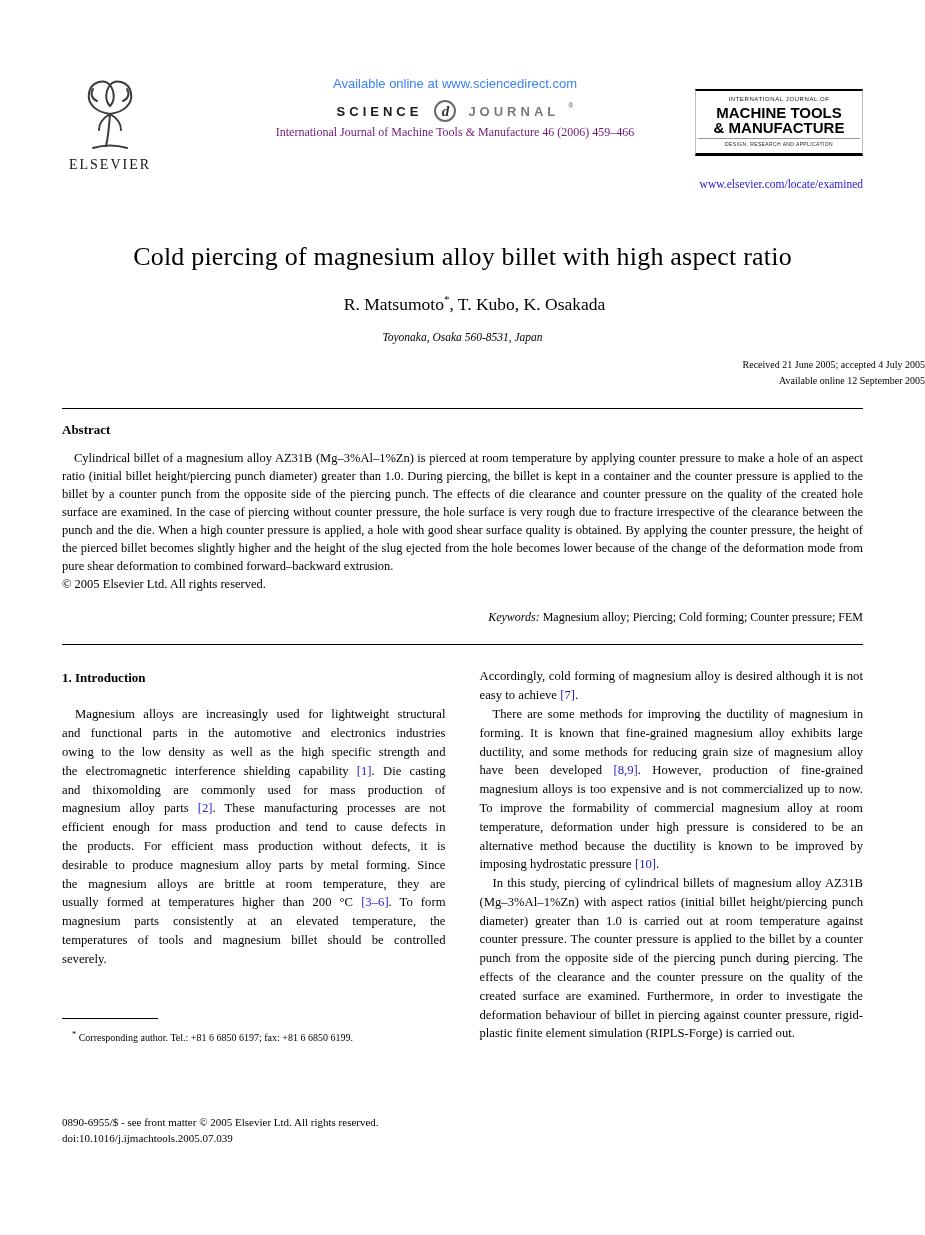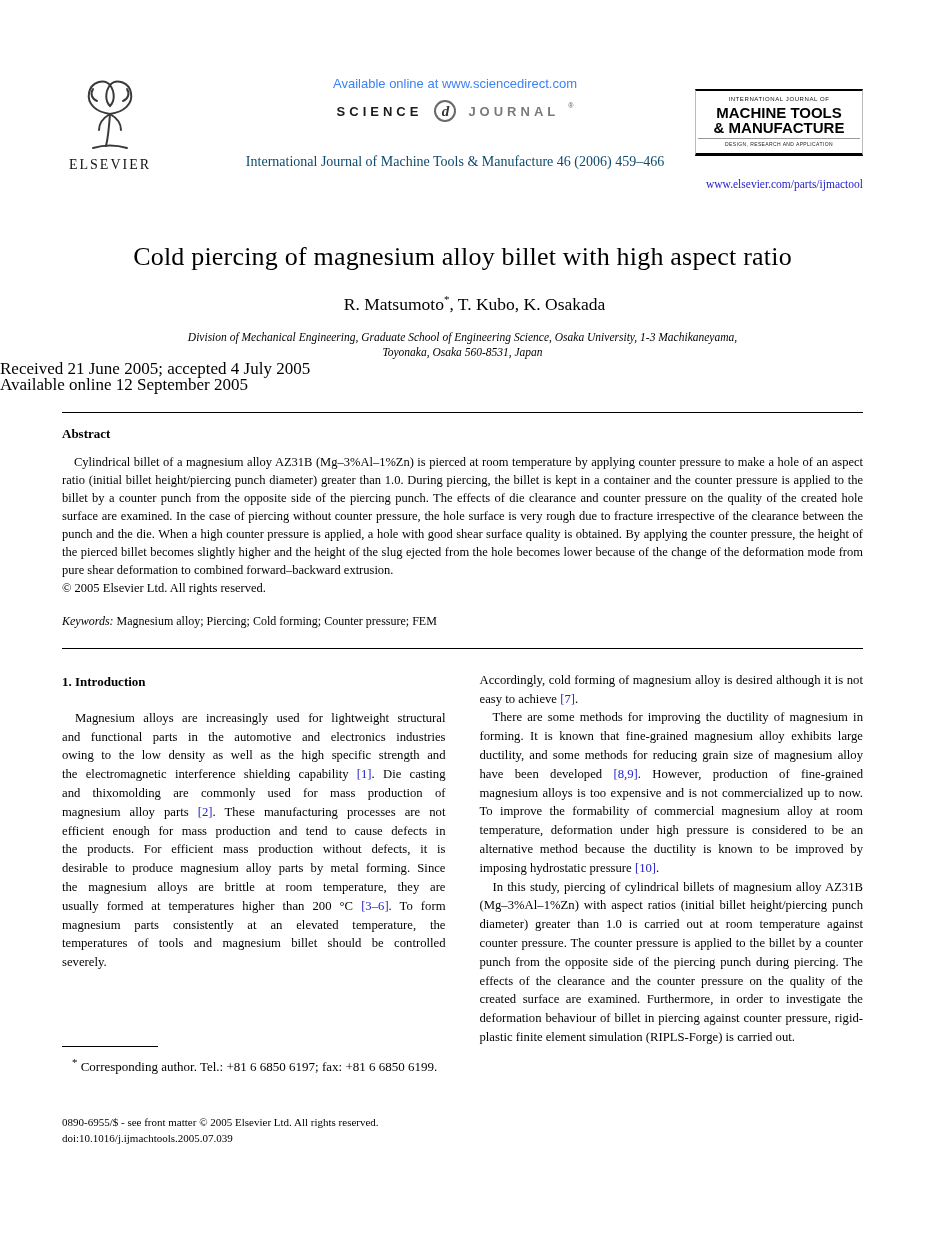--- a/index.html
+++ b/index.html
@@ -25,61 +25,61 @@
   .sd { margin-top: 9px; display: flex; align-items: center; justify-content: center; gap: 12px; }
   .sd-science { font-family: "Liberation Sans", sans-serif; font-weight: bold; font-size: 13px; letter-spacing: 4px; color: #1a1a1a; }
   .sd-circle {
     width: 22px; height: 22px; border-radius: 50%;
     border: 2px solid #6a6a6a; background: #fff;
     display: flex; align-items: center; justify-content: center;
     font-style: italic; font-weight: bold; font-size: 15px; color: #333;
   }
   .sd-direct { font-family: "Liberation Sans", sans-serif; font-weight: bold; font-size: 13px; letter-spacing: 4px; color: #7a7a7a; }
   .sd-reg { font-family: "Liberation Sans", sans-serif; font-size: 7px; color: #555; align-self: flex-start; margin-left: -3px; margin-top: 2px; }
-  .jline { margin-top: 32px; font-size: 14px; color: #0c4a6e; }
+  .jline { margin-top: 3px; font-size: 12px; color: #701a75; }
   .right-head { position: absolute; right: 62px; top: 72px; width: 168px; margin-top: 17px; }
   .cover {
     border-top: 2px solid #000; border-bottom: 3px solid #000;
     border-left: 1px solid #bbb; border-right: 1px solid #bbb;
     padding: 5px 2px 6px; text-align: center;
     font-family: "Liberation Sans", sans-serif;
   }
   .cov1 { font-size: 6px; letter-spacing: 0.6px; color: #111; margin-bottom: 3px; }
   .cov2 { font-size: 15px; font-weight: bold; line-height: 15px; color: #000; }
   .cov4 { font-size: 5px; letter-spacing: 0.4px; color: #222; margin-top: 3px; border-top: 1px solid #999; padding-top: 2px; }
   .jurl { display: block; margin-top: 22px; text-align: right; font-size: 11.5px; }
 
   
   .title { margin: 30px 62px 0; text-align: center; font-size: 26px; font-weight: normal; letter-spacing: 0.2px; }
   .authors { margin-top: 21px; text-align: center; font-size: 17.5px; padding-left: 24px; }
   .authors sup { font-size: 11px; }
   .affil { margin-top: 15px; text-align: center; font-style: italic; font-size: 11.5px; line-height: 15.5px; }
-  .dates { text-align: left; font-size: 17px; line-height: 16px; }
+  .dates { margin-top: 12px; text-align: right; font-size: 10px; line-height: 16px; }
 
   .rule { border: none; border-top: 1px solid #000; margin: 19px 62px 0; }
 
   
   .abstract { margin: 13px 62px 0; }
   .abs-head { font-size: 13px; font-weight: bold; margin: 0 0 11px; }
   .abs-text { margin: 0; font-size: 12.5px; line-height: 18px; text-align: justify; text-indent: 12px; }
   .abs-copy { margin: 0; font-size: 12.5px; line-height: 18px; }
-  .keywords { margin: 17px 0 0; font-size: 12px; }
+  .keywords { margin: 17px 0 0; font-size: 12px; text-align: right; }
   .kw-label { font-style: italic; }
 
   
   .columns { display: flex; gap: 34px; margin: 22px 62px 0; }
   .col { flex: 1; min-width: 0; }
   .sec-head { font-size: 13px; font-weight: bold; margin: 3px 0 19px; }
   .body-para { margin: 0; font-size: 12.7px; line-height: 18.8px; text-align: justify; }
   .body-para + .body-para { margin-top: 0; }
   .indent { text-indent: 13px; }
   .spread { word-spacing: 3.5px; }
 
   
-  .footnote { position: absolute; left: 62px; top: 1046px; width: 385px; font-size: 13px; line-height: 15px; }
+  .footnote { position: absolute; left: 62px; top: 1018px; width: 385px; font-size: 10px; line-height: 15px; }
   .fn-rule { width: 96px; border-top: 1px solid #000; margin-bottom: 8px; }
   .fn-line { text-indent: 10px; }
   .fn-email-label { font-style: italic; }
   .imprint { position: absolute; left: 62px; top: 1114px; font-size: 11px; line-height: 16px; }
 </style>
 </head>
 <body>
 
 <div class="page">
 
@@ -115,33 +115,32 @@
       <div class="jline">International Journal of Machine Tools &amp; Manufacture 46 (2006) 459–466</div>
     </div>
 
     <div class="right-head">
       <div class="cover">
         <div class="cov1">INTERNATIONAL JOURNAL OF</div>
         <div class="cov2">MACHINE TOOLS</div>
         <div class="cov2">&amp; MANUFACTURE</div>
         <div class="cov4">DESIGN, RESEARCH AND APPLICATION</div>
       </div>
-      <a class="jurl">www.elsevier.com/parts/ijmactool</a>
+      <a class="jurl">www.elsevier.com/locate/examined</a>
     </div>
 
   </div>
 
   <h1 class="title">Cold piercing of magnesium alloy billet with high aspect ratio</h1>
 
   <div class="authors">
     <span>R. Matsumoto</span><sup>*</sup><span>, T. Kubo, K. Osakada</span>
   </div>
 
   <div class="affil">
-    <div>Division of Mechanical Engineering, Graduate School of Engineering Science, Osaka University, 1-3 Machikaneyama,</div>
     <div>Toyonaka, Osaka 560-8531, Japan</div>
   </div>
 
   <div class="dates">
     <div>Received 21 June 2005; accepted 4 July 2005</div>
     <div>Available online 12 September 2005</div>
   </div>
 
   <hr class="rule">
 

